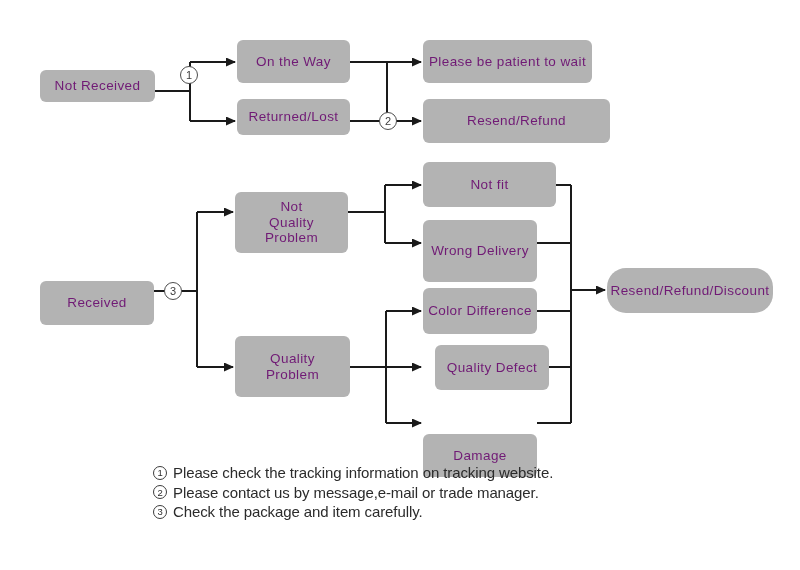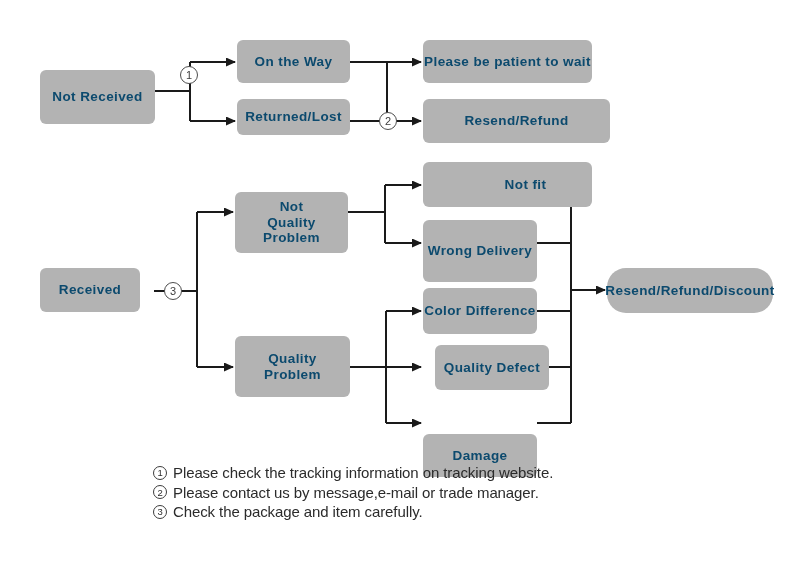--- a/index.html
+++ b/index.html
@@ -13,27 +13,27 @@
   }
   .wires {
     position: absolute;
     left: 0; top: 0;
     width: 800px; height: 570px;
   }
   .node {
     position: absolute;
     background: #b3b3b3;
     border-radius: 6px;
-    color: #0c4a6e;
+    color: #701a75;
     display: flex;
     align-items: center;
     justify-content: center;
     text-align: center;
     font-size: 13.5px;
-    font-weight: 700;
+    font-weight: 400;
     letter-spacing: 0.4px;
     line-height: 1.15;
     white-space: pre-line;
   }
   .num-circle {
     position: absolute;
     width: 18px; height: 18px;
     box-sizing: border-box;
     background: #ffffff;
     border: 1.4px solid #4d4d4d;
@@ -115,39 +115,39 @@
       <path d="M537,185 H571"></path>
       <path d="M537,243 H571"></path>
       <path d="M537,311 H571"></path>
       <path d="M537,367 H571"></path>
       <path d="M537,423 H571"></path>
       <path d="M571,185 V423"></path>
       <path d="M571,290 H605" marker-end="url(#arrow)"></path>
     </g>
   </svg>
 
-  <div class="node" style="left:40px; top:70px; width:115px; height:54px;">Not Received</div>
+  <div class="node" style="left:40px; top:70px; width:115px; height:32px;">Not Received</div>
 
   <div class="node" style="left:237px; top:40px; width:113px; height:43px;">On the Way</div>
 
   <div class="node" style="left:237px; top:99px; width:113px; height:36px;">Returned/Lost</div>
 
   <div class="node" style="left:423px; top:40px; width:169px; height:43px;">Please be patient to wait</div>
 
   <div class="node" style="left:423px; top:99px; width:187px; height:44px;">Resend/Refund</div>
 
   <div class="node" style="left:235px; top:182px; width:113px; height:61px;margin-top:10px;">Not
 Quality
 Problem</div>
 
-  <div class="node" style="left:423px; top:162px; width:133px; height:45px;padding-left:36px;">Not fit</div>
+  <div class="node" style="left:423px; top:162px; width:133px; height:45px;">Not fit</div>
 
   <div class="node" style="left:423px; top:220px; width:114px; height:62px;">Wrong Delivery</div>
 
-  <div class="node" style="left:40px; top:268px; width:100px; height:44px;">Received</div>
+  <div class="node" style="left:40px; top:281px; width:114px; height:44px;">Received</div>
 
   <div class="node" style="left:423px; top:288px; width:114px; height:46px;">Color Difference</div>
 
   <div class="node" style="left:235px; top:336px; width:115px; height:61px;">Quality
 Problem</div>
 
   <div class="node" style="left:423px; top:345px; width:114px; height:45px;margin-left:12px;">Quality Defect</div>
 
   <div class="node" style="left:423px; top:402px; width:114px; height:43px;margin-top:32px;">Damage</div>
 

